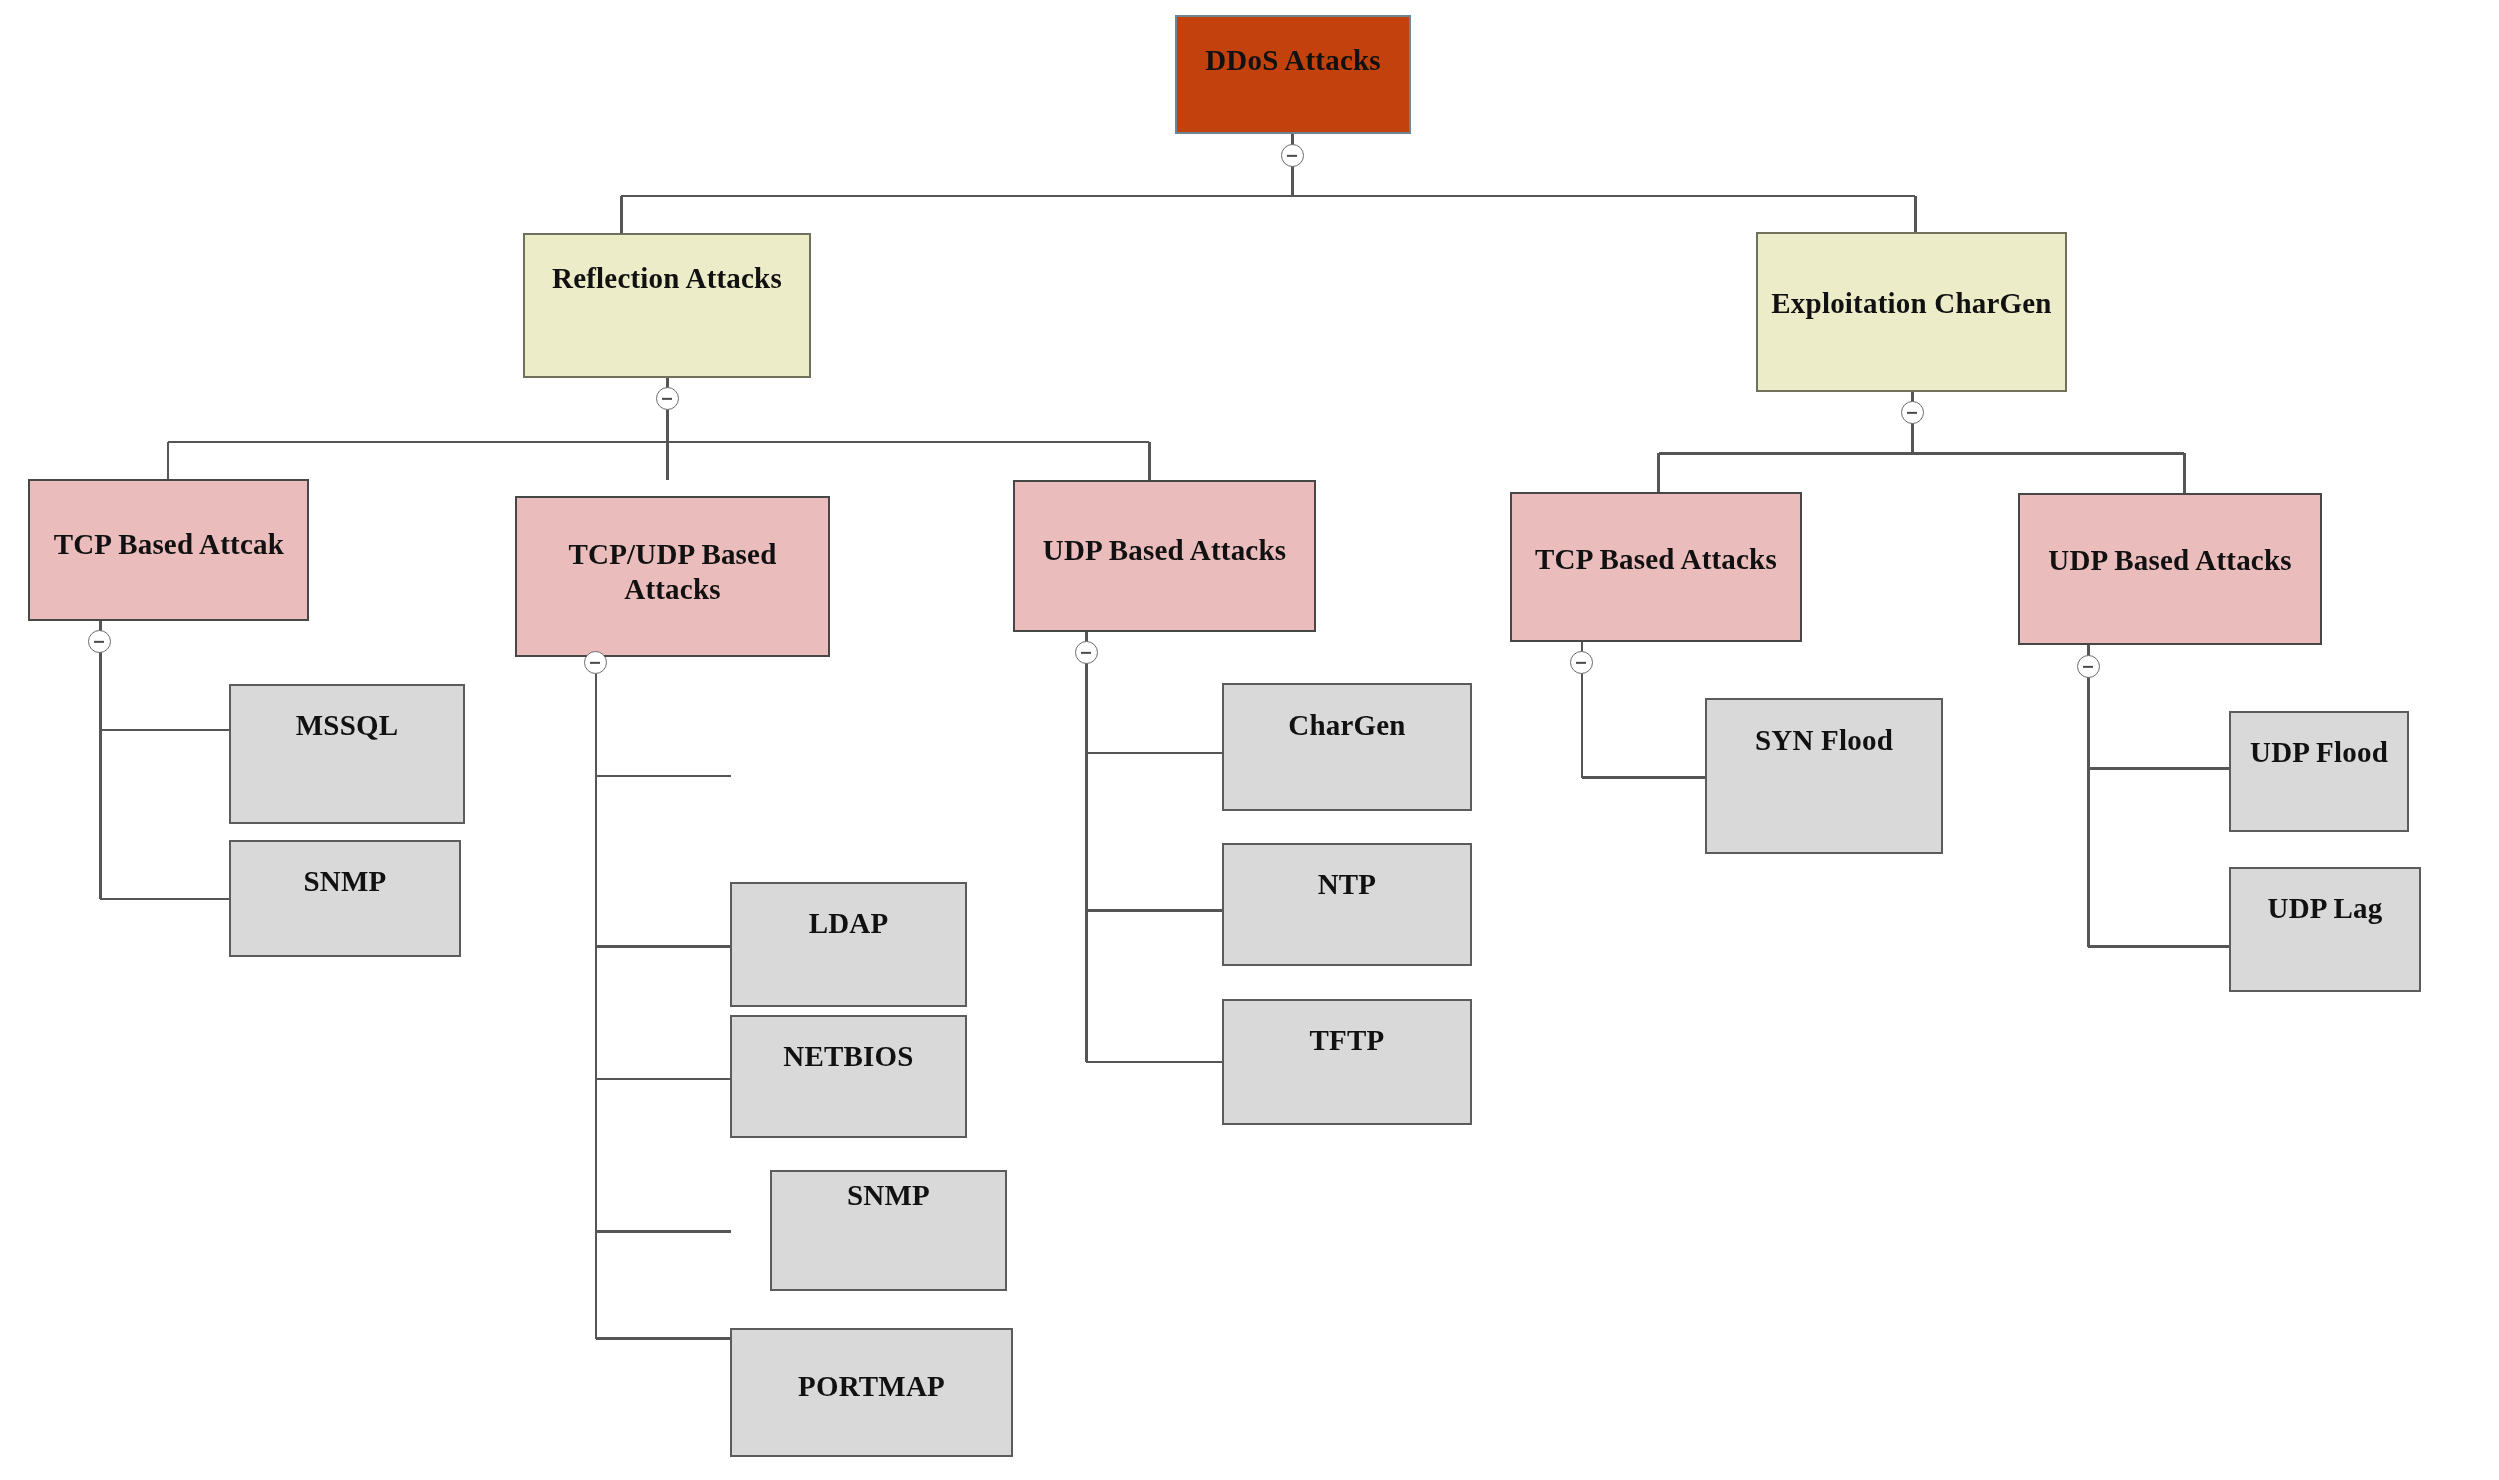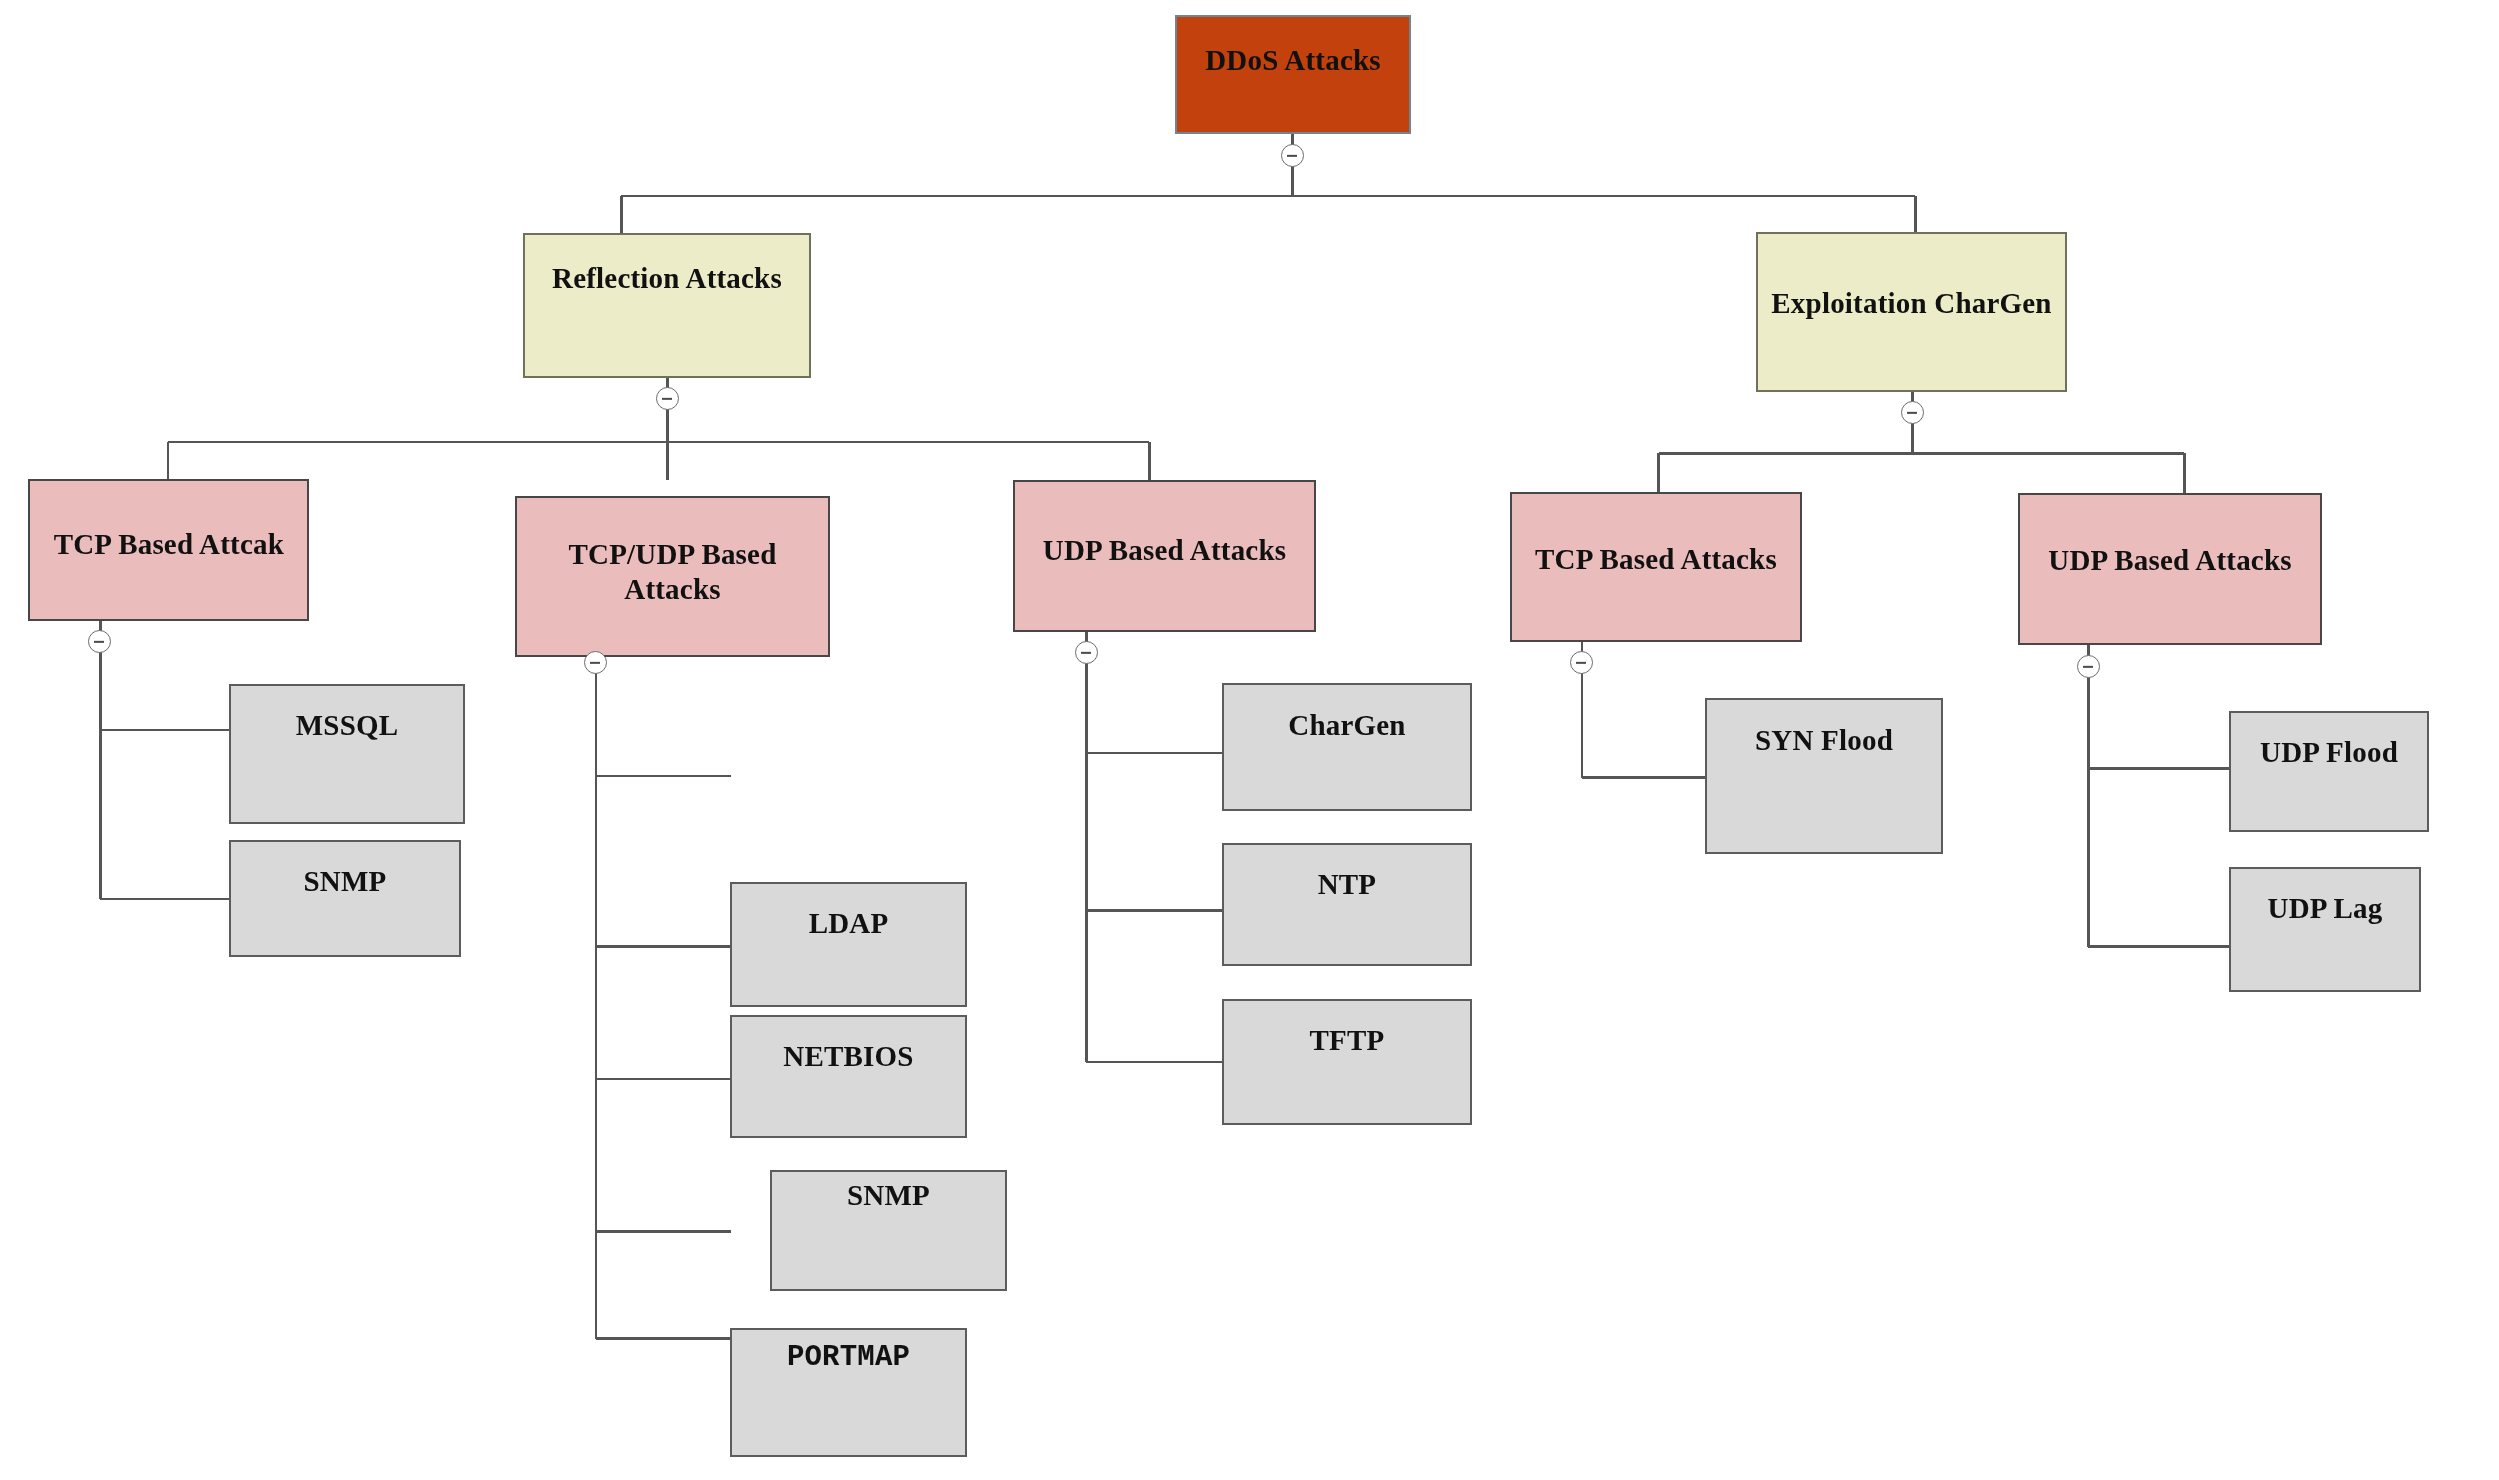--- a/index.html
+++ b/index.html
@@ -163,39 +163,39 @@
 
   <div class="node leaf align-upper" style="left:730px; top:882px; width:237px; height:125px; padding-top:21.5px;">
     <span class="lbl">LDAP</span>
   </div>
   <div class="node leaf align-upper" style="left:730px; top:1015px; width:237px; height:123px; padding-top:21.5px;">
     <span class="lbl">NETBIOS</span>
   </div>
   <div class="node leaf align-upper" style="left:730px; top:1170px; width:237px; height:121px; padding-top:6px;margin-left:40px;">
     <span class="lbl">SNMP</span>
   </div>
-  <div class="node leaf align-upper" style="left:730px; top:1328px; width:237px; height:129px; padding-top:10px;font-family:Liberation Mono, monospace;">
+  <div class="node leaf align-upper" style="left:730px; top:1328px; width:283px; height:129px; padding-top:39px;">
     <span class="lbl">PORTMAP</span>
   </div>
 
   <div class="node leaf align-upper" style="left:1222px; top:683px; width:250px; height:128px; padding-top:23px;">
     <span class="lbl">CharGen</span>
   </div>
   <div class="node leaf align-upper" style="left:1222px; top:843px; width:250px; height:123px; padding-top:21.5px;">
     <span class="lbl">NTP</span>
   </div>
   <div class="node leaf align-upper" style="left:1222px; top:999px; width:250px; height:126px; padding-top:21.5px;">
     <span class="lbl">TFTP</span>
   </div>
 
   <div class="node leaf align-upper" style="left:1705px; top:698px; width:238px; height:156px; padding-top:23px;">
     <span class="lbl">SYN Flood</span>
   </div>
 
-  <div class="node leaf align-upper" style="left:2229px; top:711px; width:200px; height:121px; padding-top:21.5px;">
+  <div class="node leaf align-upper" style="left:2229px; top:711px; width:180px; height:121px; padding-top:21.5px;">
     <span class="lbl">UDP Flood</span>
   </div>
   <div class="node leaf align-upper" style="left:2229px; top:867px; width:192px; height:125px; padding-top:21.5px;">
     <span class="lbl">UDP Lag</span>
   </div>
 
 </div>
 
 
 </body></html>

